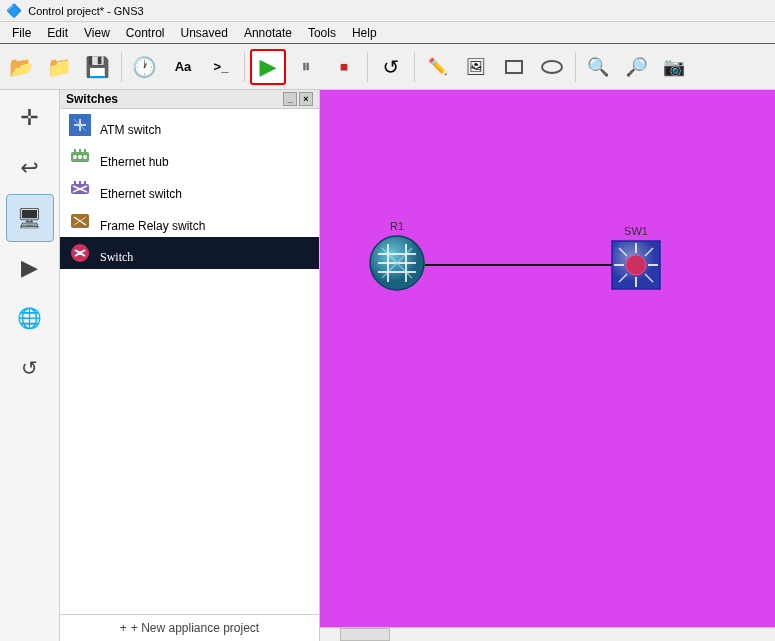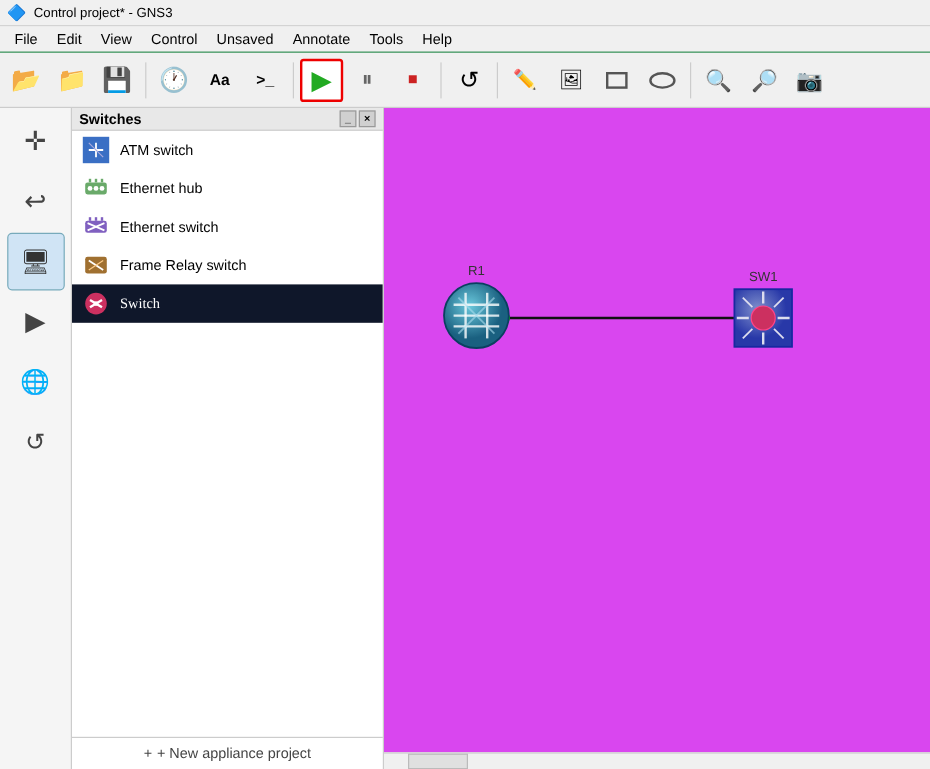--- a/index.html
+++ b/index.html
@@ -110,21 +110,21 @@
       height: 14px;
       background: #d0d0d0;
       border: 1px solid #999;
       font-size: 9px;
       display: flex; align-items: center; justify-content: center;
       cursor: pointer;
     }
     .device-list { flex: 1; overflow-y: auto; }
     .device-item {
       display: flex;
-      align-items: center;
+      align-items: flex-end;
       padding: 4px 8px;
       cursor: pointer;
       border-bottom: none;
       gap: 8px;
       height: 32px;
     }
     .device-item.selected { background: #0f172a; color: #fff; font-family: Liberation Serif, serif; }
     .device-item .dev-icon {
       width: 24px;
       height: 24px;

